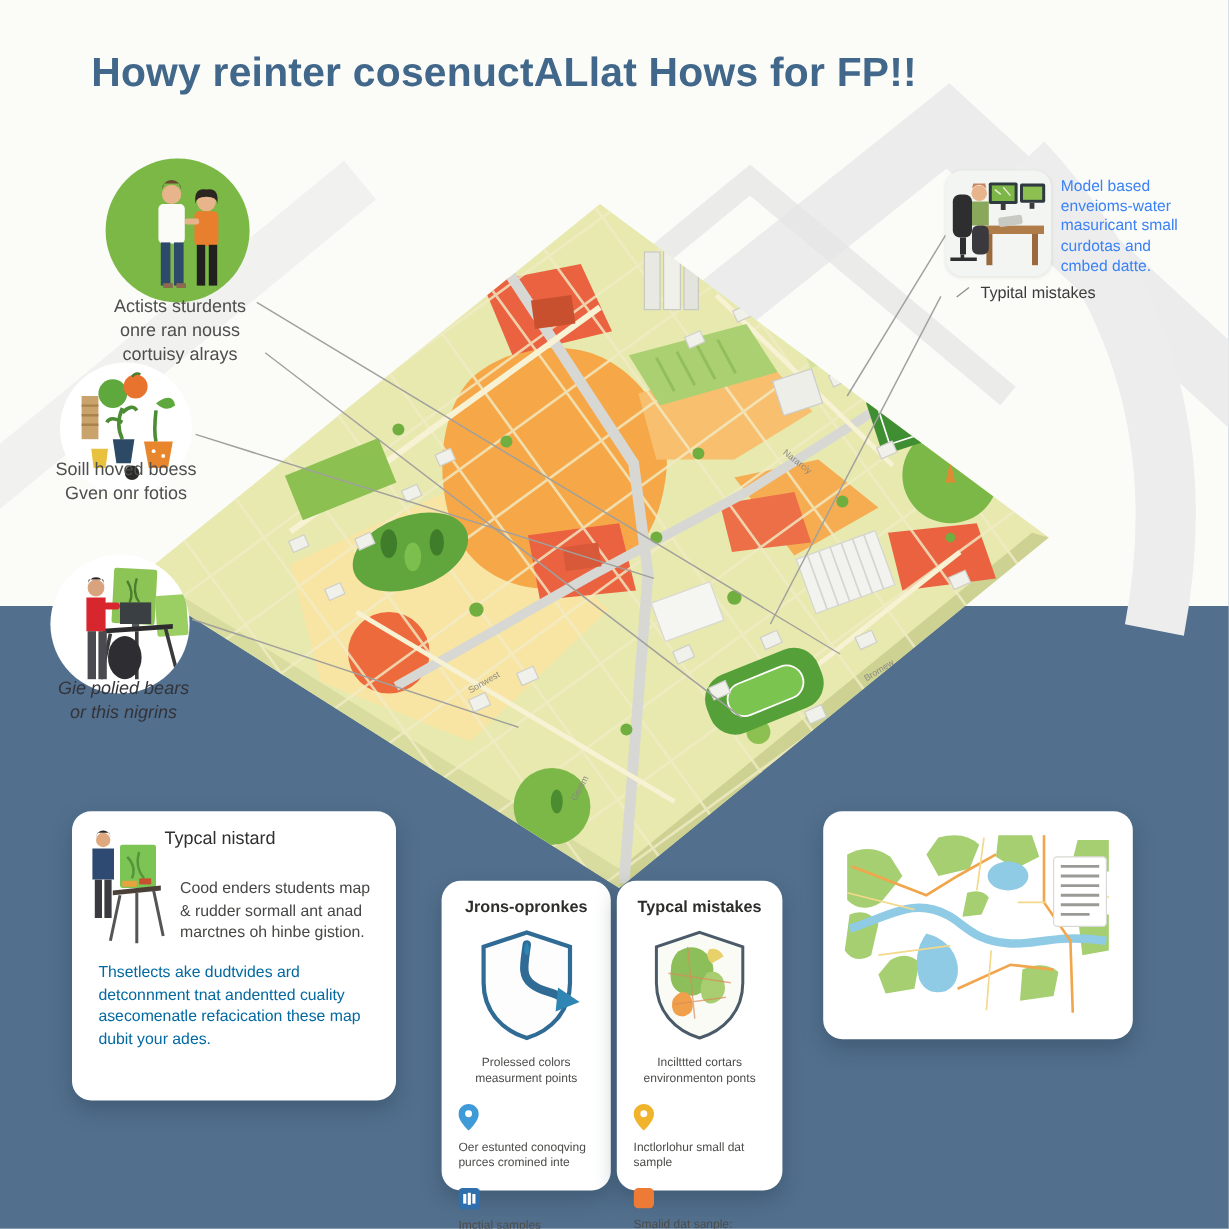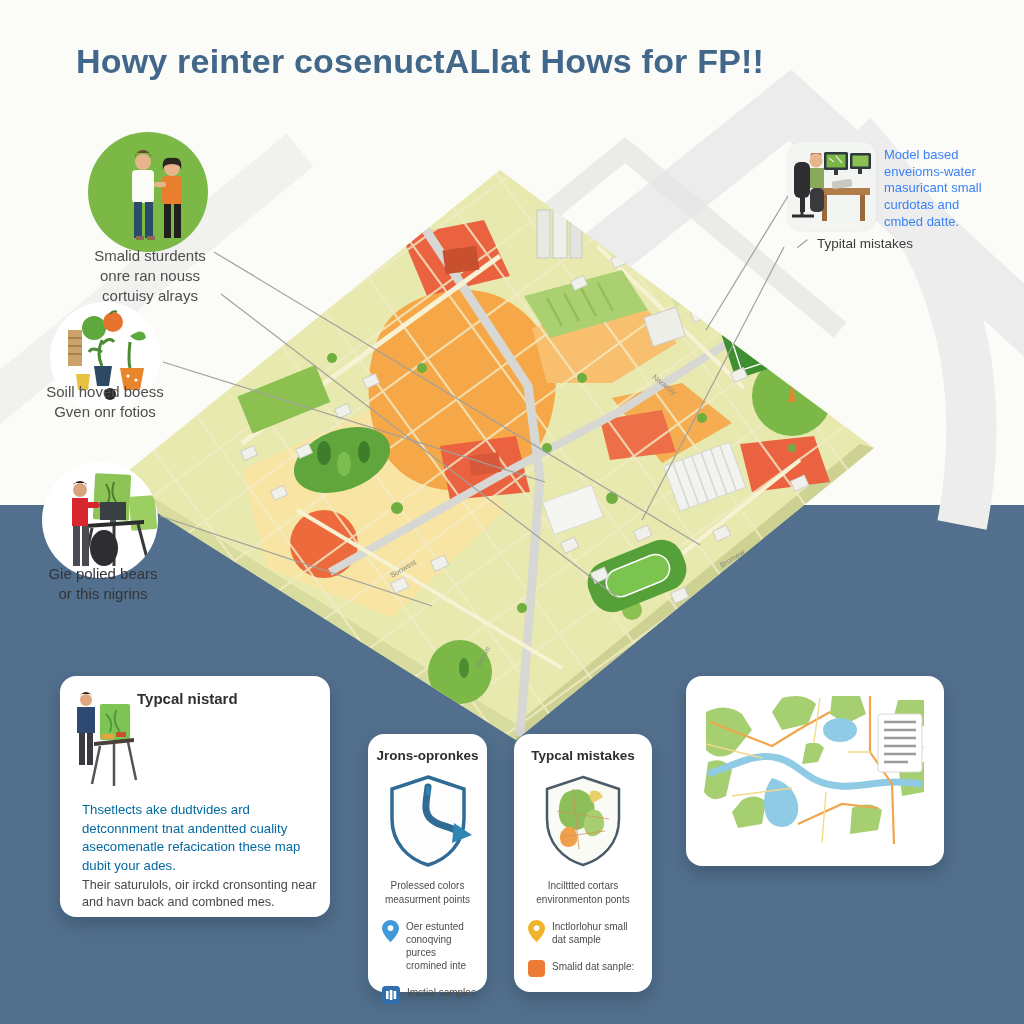--- a/index.html
+++ b/index.html
@@ -11,44 +11,44 @@
   .deco{position:absolute;left:0;top:0;}
   .connectors{position:absolute;left:0;top:0;pointer-events:none;}
   .isomap{position:absolute;left:92px;top:148px;}
   .title{position:absolute;left:64px;top:30px;margin:12px;font-size:34px;font-weight:700;
          color:#41678a;letter-spacing:.2px;}
   
   .bubble{position:absolute;border-radius:50%;overflow:hidden;}
   .bubble svg{width:100%;height:100%;}
   .cap{position:absolute;text-align:center;font-size:15px;line-height:1.33;color:#4e4e4c;}
   .cap span{display:block;}
-  .cap.on-blue{color:#33333a;}
+  .cap.on-blue{color:#33333a;font-style:italic;}
   
   .ws-img{position:absolute;left:788px;top:142px;width:88px;height:88px;border-radius:14px;
           background:#f3f5f2;overflow:hidden;box-shadow:0 1px 3px rgba(0,0,0,.08);}
   .ws-text{position:absolute;left:884px;top:147px;width:132px;font-size:13px;line-height:1.28;color:#3b82f6;}
   .ws-text span{display:block;}
   .ws-label{position:absolute;left:796px;top:236px;font-size:13.5px;color:#3c3c3a;display:flex;align-items:center;gap:8px;}
   .tick{display:inline-block;width:13px;height:1.4px;background:#8b8b88;transform:rotate(-38deg);}
   
   .card{position:absolute;background:#ffffff;border-radius:16px;
         box-shadow:0 8px 18px rgba(22,42,62,.30);}
   .card-note{left:60px;top:676px;width:270px;height:241px;}
-  .card-note .c-title{position:absolute;left:77px;top:14px;font-size:15px;font-weight:700;color:#2f2f2e;text-align:right;}
+  .card-note .c-title{position:absolute;left:77px;top:14px;font-size:15px;font-weight:400;color:#2f2f2e;text-align:right;}
   .card-note .c-illu{position:absolute;left:6px;top:12px;width:72px;height:120px;}
   .card-note .p1{position:absolute;left:90px;top:42px;width:168px;font-size:13.2px;line-height:1.4;color:#474745;}
   .card-note .p2{position:absolute;left:22px;top:112px;width:236px;font-size:13.2px;line-height:1.4;color:#0369a1;}
   .card-note .p3{position:absolute;left:22px;top:188px;width:236px;font-size:12.6px;line-height:1.4;color:#474745;}
-  .card-sm{width:119px;height:258px;top:734px;padding:0;}
+  .card-sm{width:141px;height:258px;top:734px;padding:0;}
   .card-appro{left:368px;}
   .card-mist{left:514px;width:138px;}
   .card-sm .c-title{display:block;text-align:center;margin-top:14px;font-size:13.5px;font-weight:700;color:#2d2d2c;}
   .card-sm .shield-wrap{display:flex;justify-content:center;margin-top:8px;}
   .card-sm .sub{text-align:center;font-size:10px;line-height:1.35;color:#4c4c4a;margin:8px 8px 0;}
-  .row{display:flex;align-items:flex-start;gap:7px;margin:14px 10px 0 14px;font-size:10px;line-height:1.3;color:#4c4c4a;}
+  .row{display:flex;align-items:flex-start;gap:7px;margin:14px 10px 0 14px;font-size:10px;line-height:1.3;color:#4c4c4a;flex-direction:column;}
   .row svg{flex:none;}
   .card-map{left:686px;top:676px;width:258px;height:190px;display:flex;align-items:center;justify-content:center;}
 </style>
 </head>
 <body>
 
 <div class="stage">
 
   <div class="bg-bottom"></div>
 
@@ -206,21 +206,21 @@
         <rect x="59" y="104" width="8" height="4" fill="#8b6a4f"></rect>
       <circle cx="84" cy="36" r="8" fill="#e8b48c"></circle>
         <path d="M75 38 q-2 -14 9 -12 q11 -2 9 12 q0 -6 -9 -6 q-9 0 -9 6z" fill="#2c2620"></path>
       <rect x="74" y="44" width="20" height="29" rx="4" fill="#e87f2e"></rect>
       <rect x="76" y="72" width="7" height="34" fill="#22201e"></rect>
         <rect x="86" y="72" width="7" height="34" fill="#22201e"></rect>
       <rect x="66" y="50" width="12" height="5" rx="2" fill="#e8b48c"></rect>
     </svg>
   </div>
   <div class="cap" style="left:60px;top:246px;width:180px;">
-    <span>Smalid sturdents</span>
+    <span>Actists sturdents</span>
     <span>onre ran nouss</span>
     <span>cortuisy alrays</span>
   </div>
 
   <div class="bubble" style="left:50px;top:302px;width:110px;height:110px;background:#ffffff;">
     <svg viewBox="0 0 110 110">
       <rect x="18" y="28" width="14" height="36" fill="#c9a36b"></rect>
         <path d="M18 36h14 M18 44h14 M18 52h14" stroke="#a9824c" stroke-width="2"></path>
       <circle cx="44" cy="26" r="12" fill="#5fa83e"></circle>
       <circle cx="63" cy="20" r="10" fill="#e8732e"></circle>
@@ -306,22 +306,22 @@
       <rect x="13" y="45" width="6" height="32" fill="#3a3a40"></rect>
         <rect x="21" y="45" width="6" height="32" fill="#3a3a40"></rect>
       <rect x="34" y="16" width="30" height="36" rx="2" fill="#7cc454"></rect>
       <path d="M40 26 q8 8 4 18 M50 22 q-4 12 4 22" stroke="#55953a" stroke-width="2" fill="none"></path>
       <path d="M28 54 L68 50 L68 54 L28 58 Z" fill="#4a4038"></path>
       <rect x="36" y="46" width="12" height="5" fill="#e8a23e"></rect>
         <rect x="50" y="44" width="10" height="5" fill="#c9502e"></rect>
       <path d="M34 58 L26 96 M62 54 L70 92 M48 56 L48 98" stroke="#555" stroke-width="2.5"></path>
     </svg>
     <span class="c-title">Typcal nistard</span>
+    <p class="p1">Cood enders students map &amp; rudder sormall ant anad marctnes oh hinbe gistion.</p>
     <p class="p2">Thsetlects ake dudtvides ard detconnment tnat andentted cuality asecomenatle refacication these map dubit your ades.</p>
-    <p class="p3">Their saturulols, oir irckd cronsonting near and havn back and combned mes.</p>
   </div>
 
   <div class="card card-sm card-appro">
     <span class="c-title">Jrons-opronkes</span>
     <div class="shield-wrap">
       <svg width="92" height="100" viewBox="0 0 92 100">
         <path d="M46 6 L82 18 V48 C82 72 66 88 46 94 C26 88 10 72 10 48 V18 Z" fill="#fdfdfd" stroke="#2f6b94" stroke-width="3.5"></path>
         <path d="M46 16 C44 32 41 42 50 49 C60 57 68 54 77 62" fill="none" stroke="#2f6b94" stroke-width="7" stroke-linecap="round"></path>
         <path d="M46 14 c-3 5 -3 9 0 11 c3 -2 3 -6 0 -11z" fill="#2f86b4"></path>
         <polygon points="72,52 90,64 70,72" fill="#2f86b4"></polygon>

